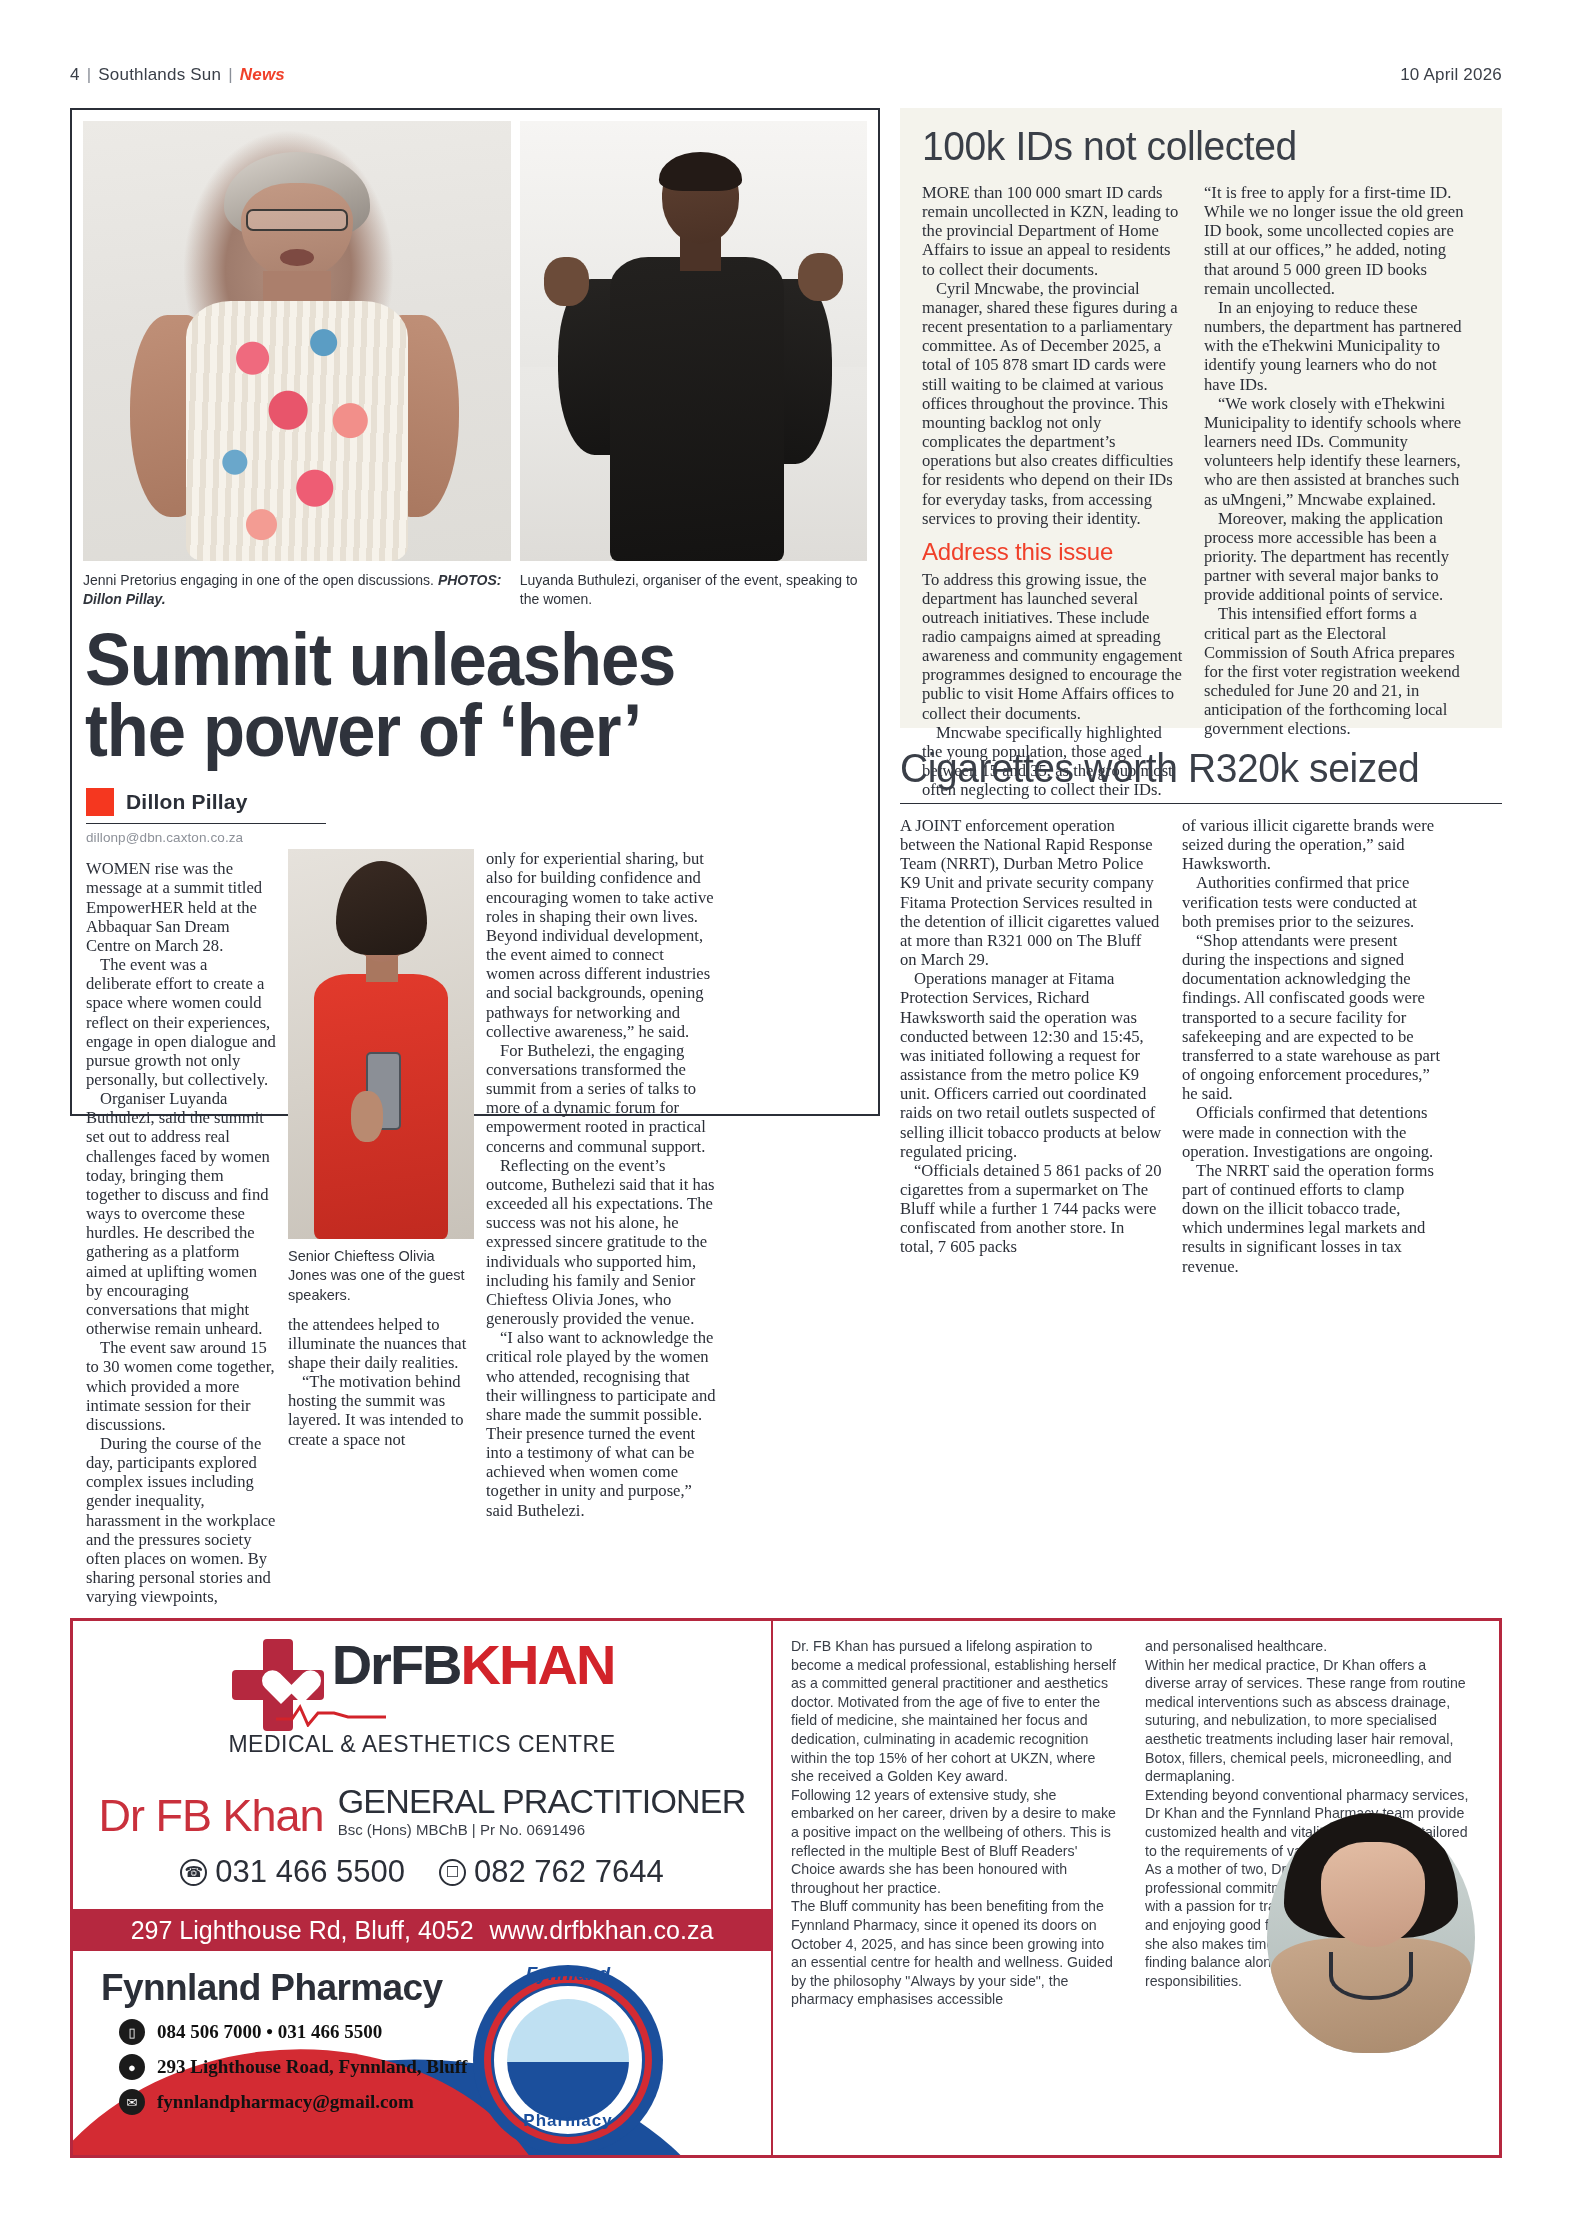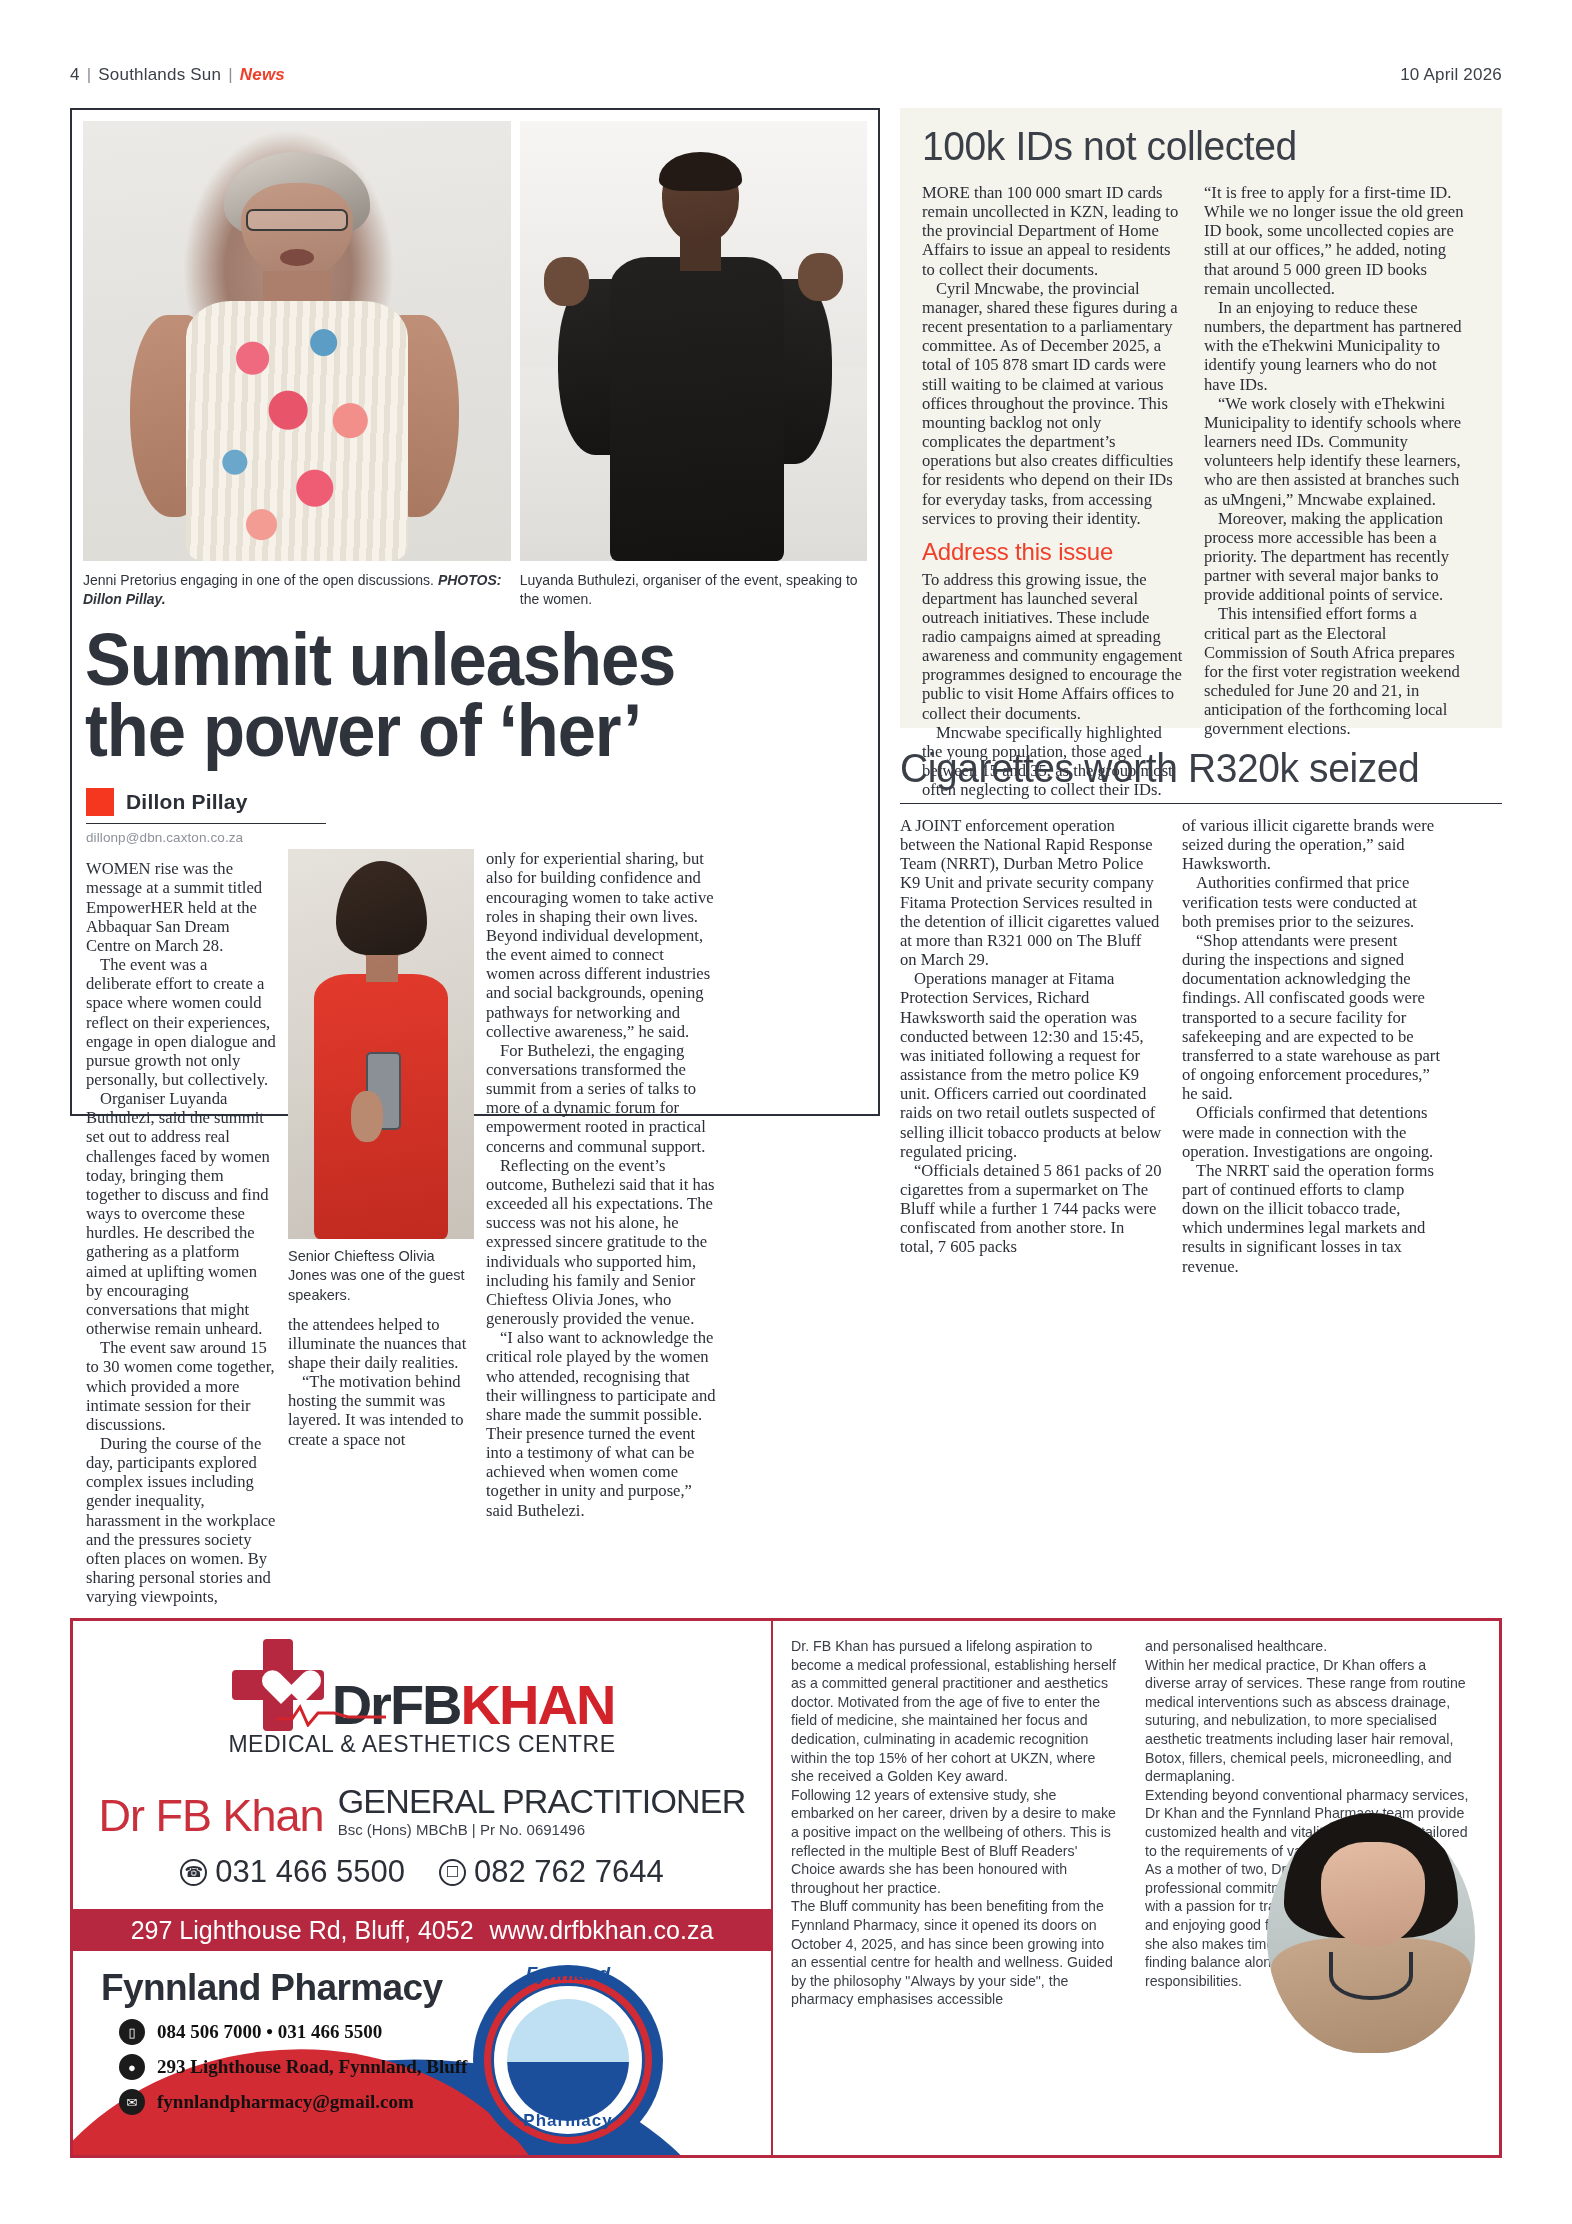--- a/index.html
+++ b/index.html
@@ -186,21 +186,21 @@
 
   
   .advert {
     position:absolute; left:70px; top:1618px; width:1432px; height:540px;
     border:3px solid #b5283f; background:#fff; display:flex; overflow:hidden;
   }
   .ad-left { width:700px; position:relative; border-right:2px solid #b5283f; }
   .ad-right { width:726px; position:relative; padding:16px 18px 10px 18px; }
 
   
-  .logo-row { display:flex; align-items:flex-end; justify-content:center;
+  .logo-row { display:flex; align-items:flex-start; justify-content:center;
     gap:6px; padding:16px 0 2px 0; }
   .cross { position:relative; width:96px; height:96px; flex:none; }
   .cross:before, .cross:after { content:""; position:absolute; background:#b5283f; }
   .cross:before { left:33px; top:2px; width:30px; height:92px; border-radius:4px; }
   .cross:after { left:2px; top:33px; width:92px; height:30px; border-radius:4px; }
   .heart { position:absolute; left:30px; top:34px; width:42px; height:38px; z-index:3; }
   .heart:before, .heart:after { content:""; position:absolute; top:0;
     width:21px; height:33px; background:#fff; border-radius:21px 21px 0 0; }
   .heart:before { left:21px; transform:rotate(-45deg); transform-origin:0 100%; }
   .heart:after  { left:21px; transform:rotate(45deg);  transform-origin:100% 100%; }

